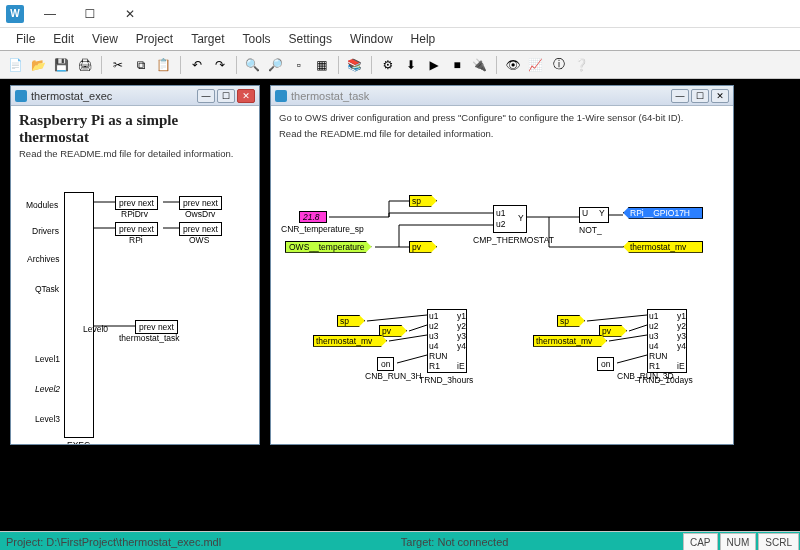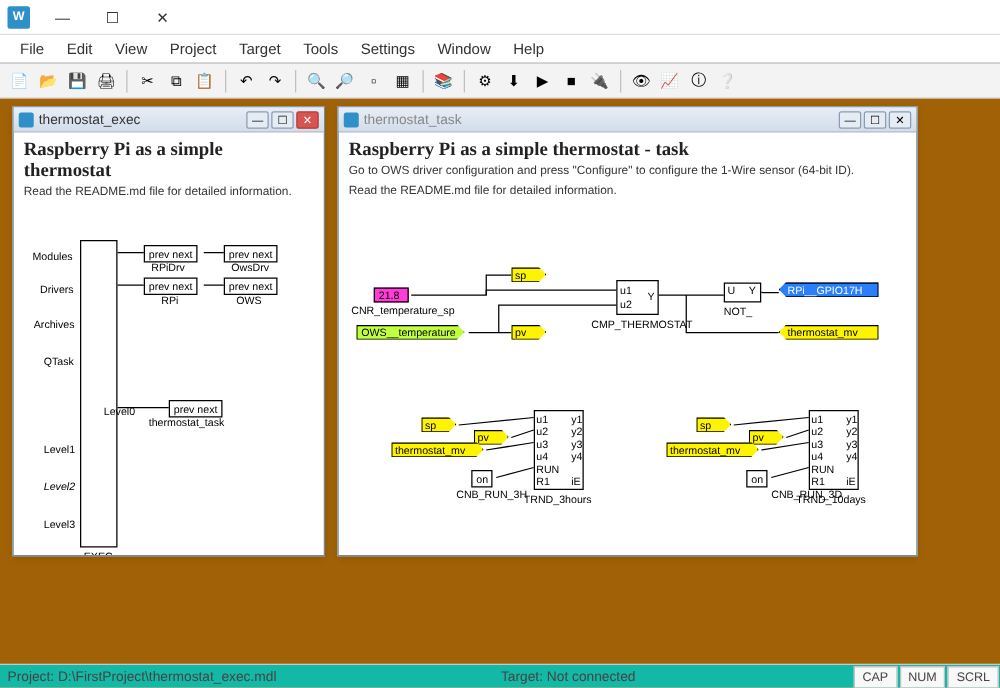--- a/index.html
+++ b/index.html
@@ -12,42 +12,42 @@
   .titlebar .winbtn { width: 40px; display: flex; align-items: center; justify-content: center; font-size: 12px; color: #333; }
 
   .menubar { height: 22px; background: #fff; display: flex; align-items: center; padding-left: 8px; font-size: 12px; gap: 2px; }
   .menubar span { padding: 2px 8px; color: #333; text-align: right; }
   .menubar-sep { border-bottom: 1px solid #b0b0b0; }
 
   .toolbar { height: 28px; background: #f3f3f3; border-bottom: 1px solid #c8c8c8; display: flex; align-items: center; padding: 0 6px; gap: 3px; }
   .toolbar .tbtn { width: 20px; height: 20px; display: flex; align-items: center; justify-content: center; font-size: 12px; border-radius: 2px; }
   .toolbar .sep { width: 1px; height: 18px; background: #c0c0c0; margin: 0 3px; }
 
-  .workspace { position: relative; background: #a16207; height: calc(100% - 28px - 22px - 28px - 20px); }
+  .workspace { position: relative; background: #000000; height: calc(100% - 28px - 22px - 28px - 20px); }
 
   .subwin { position: absolute; background: #fff; border: 1px solid #6f8ca6; box-shadow: 0 2px 6px rgba(0,0,0,.15); }
   .subwin .swtitle { height: 20px; background: linear-gradient(#e8eef5,#d2dceb); display: flex; align-items: center; padding: 0 4px; font-size: 11px; gap: 4px; border-bottom: 1px solid #aab8c8; }
   .subwin .swtitle .swicon { width: 12px; height: 12px; background: #2e8fc9; border-radius: 2px; }
   .subwin .swtitle .swt { flex: 1; color: #333; }
   .subwin.inactive .swtitle .swt { color: #888; }
   .subwin .swtitle .swbtns { display: flex; gap: 2px; }
   .subwin .swtitle .swbtn { width: 18px; height: 14px; border: 1px solid #8a9cb0; border-radius: 2px; background: #e6ecf4; font-size: 9px; display: flex; align-items: center; justify-content: center; }
   .subwin .swtitle .swbtn.close { background: #d9534f; color: #fff; border-color: #b33a36; }
   .subwin .content { position: absolute; left: 0; right: 0; top: 20px; bottom: 0; padding: 6px 8px; overflow: hidden; }
 
   .doc-h1 { font-family: Georgia, serif; font-weight: bold; font-size: 15px; color: #222; margin-bottom: 2px; }
   .doc-sub { font-size: 9.5px; color: #333; margin-bottom: 4px; line-height: 1.3; }
 
   
   .dg { position: relative; font-size: 9px; }
   .box { position: absolute; border: 1px solid #000; background: #fff; padding: 1px 3px; font-size: 8.5px; white-space: nowrap; }
   .lbl { position: absolute; font-size: 8.5px; color: #000; white-space: nowrap; }
   .tag-y { position: absolute; background: #fff400; border: 1px solid #000; font-size: 8.5px; padding: 0 6px 0 2px; clip-path: polygon(0 0, calc(100% - 6px) 0, 100% 50%, calc(100% - 6px) 100%, 0 100%); }
   .tag-y.rev { clip-path: polygon(6px 0, 100% 0, 100% 100%, 6px 100%, 0 50%); padding: 0 2px 0 6px; }
-  .tag-mag { position: absolute; background: #ff3bd8; border: 1px solid #000; font-size: 8.5px; padding: 0 6px 0 3px; color:#000; }
+  .tag-mag { position: absolute; background: #ff3bd8; border: 1px solid #000; font-size: 8.5px; padding: 0 6px 0 3px; color:#000;font-style:italic; }
   .tag-grn { position: absolute; background: #c0ff40; border: 1px solid #000; font-size: 8.5px; padding: 0 6px 0 3px; clip-path: polygon(0 0, calc(100% - 6px) 0, 100% 50%, calc(100% - 6px) 100%, 0 100%); }
   .tag-blu { position: absolute; background: #2a7fff; border: 1px solid #000; font-size: 8.5px; padding: 0 3px 0 6px; color:#fff; clip-path: polygon(6px 0, 100% 0, 100% 100%, 6px 100%, 0 50%); }
   .bigbox { position: absolute; border: 1px solid #000; background: #fff; }
 
   .statusbar { height: 20px; background: #14b8a6; border-top: 1px solid #c8c8c8; display: flex; font-size: 11px; color: #444; }
   .statusbar .cell { padding: 0 6px; height: 100%; display: flex; align-items: center; }
   .statusbar .cell.bord { border: 1px solid #c0c0c0; margin: 1px 1px; font-size: 10px; background:#f8f8f8;}
 </style>
 </head>
 <body>
@@ -164,21 +164,20 @@
     <div class="swtitle">
       <div class="swicon"></div>
       <div class="swt">thermostat_task</div>
       <div class="swbtns">
         <div class="swbtn">―</div>
         <div class="swbtn">☐</div>
         <div class="swbtn">✕</div>
       </div>
     </div>
     <div class="content">
-      <div class="doc-h1">Raspberry Pi as a simple thermostat - task</div>
       <div class="doc-sub">Go to OWS driver configuration and press "Configure" to configure the 1-Wire sensor (64-bit ID).</div>
       <div class="doc-sub">Read the README.md file for detailed information.</div>
 
       <div class="dg" style="height:280px;">
 
         <div class="tag-mag" style="left:20px;top:66px;">21.8</div>
         <div class="lbl" style="left:2px;top:79px;">CNR_temperature_sp</div>
         <div class="tag-grn" style="left:6px;top:96px;">OWS__temperature</div>
 
         <div class="tag-y" style="left:130px;top:50px;width:28px;">sp</div>

